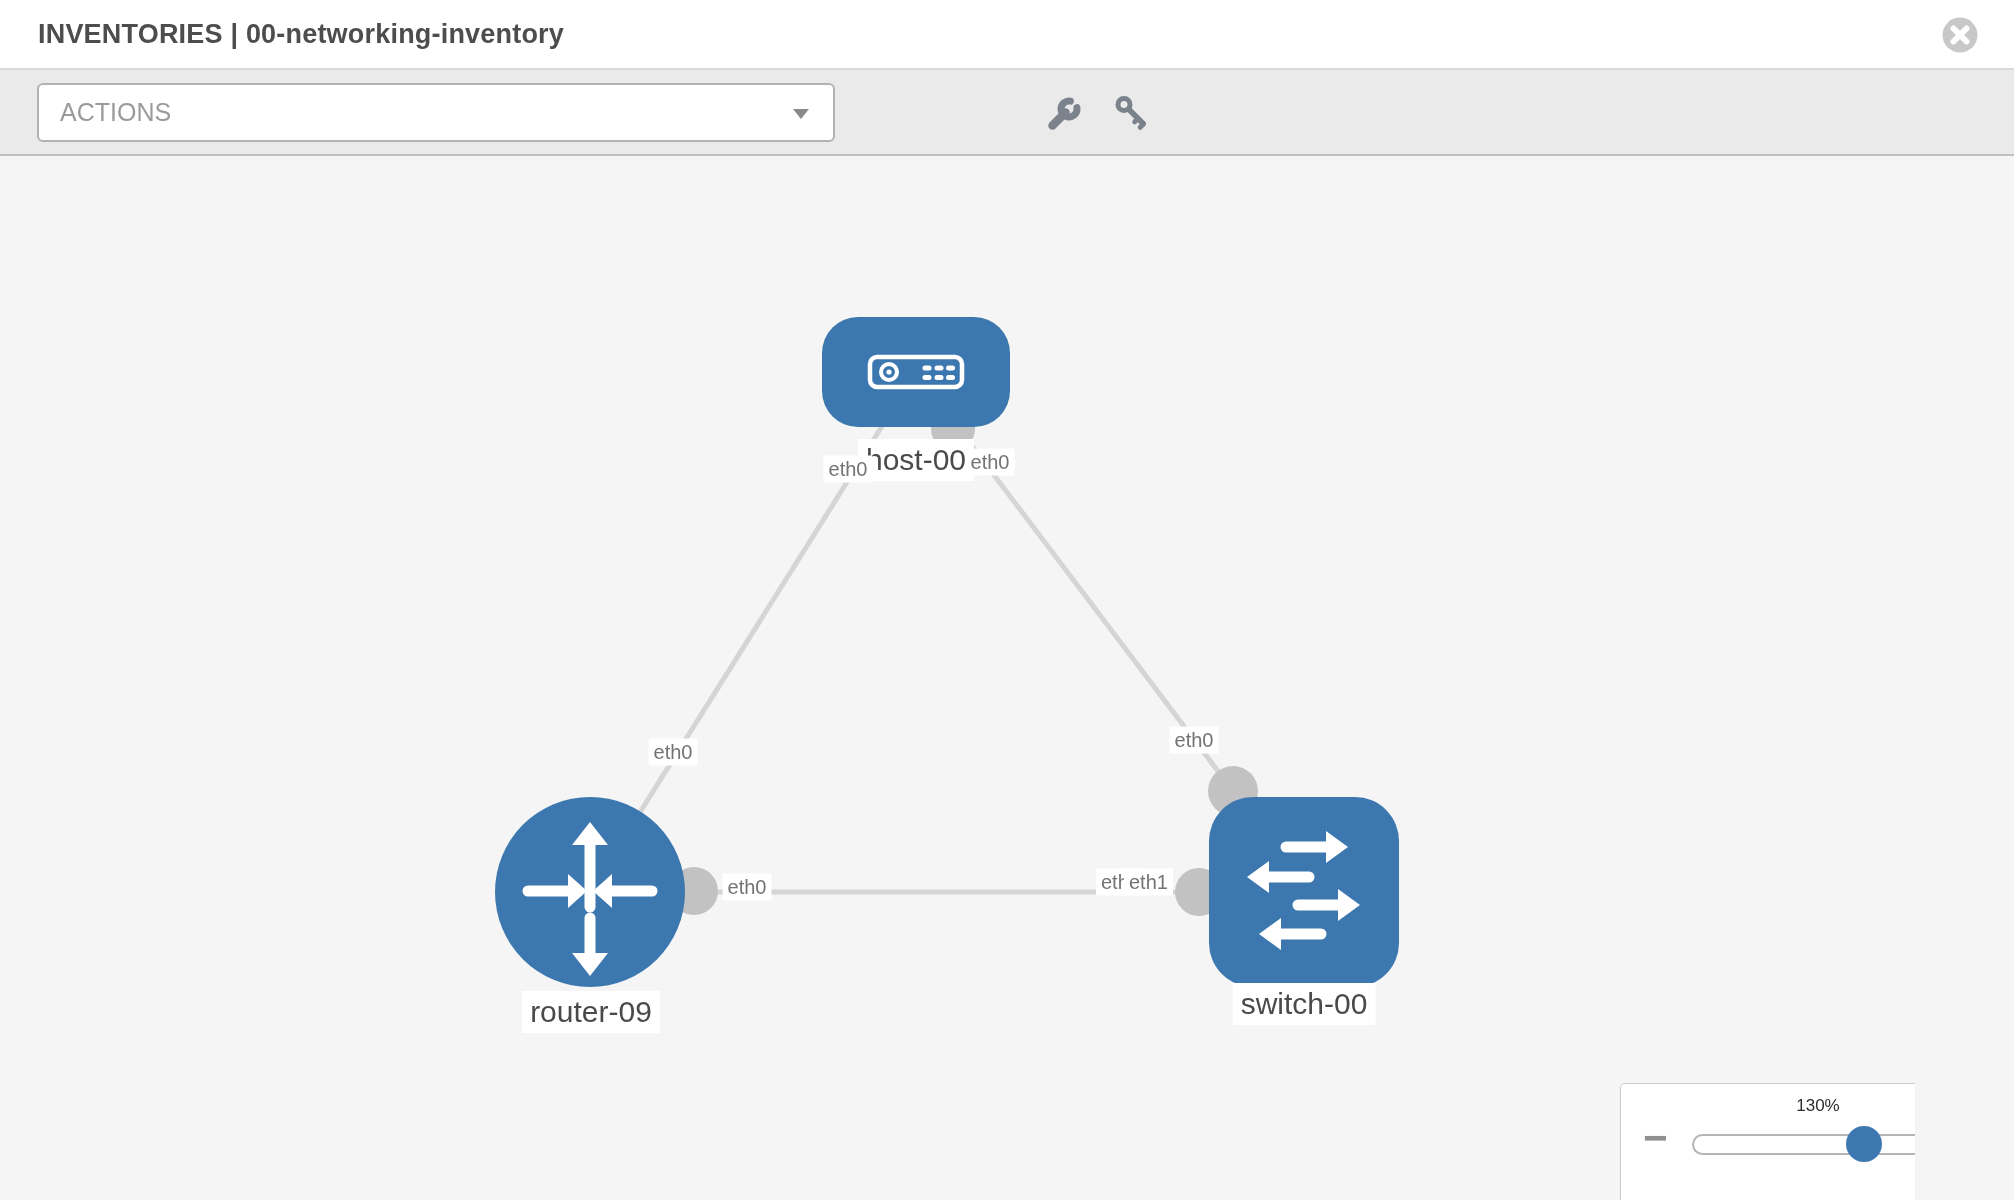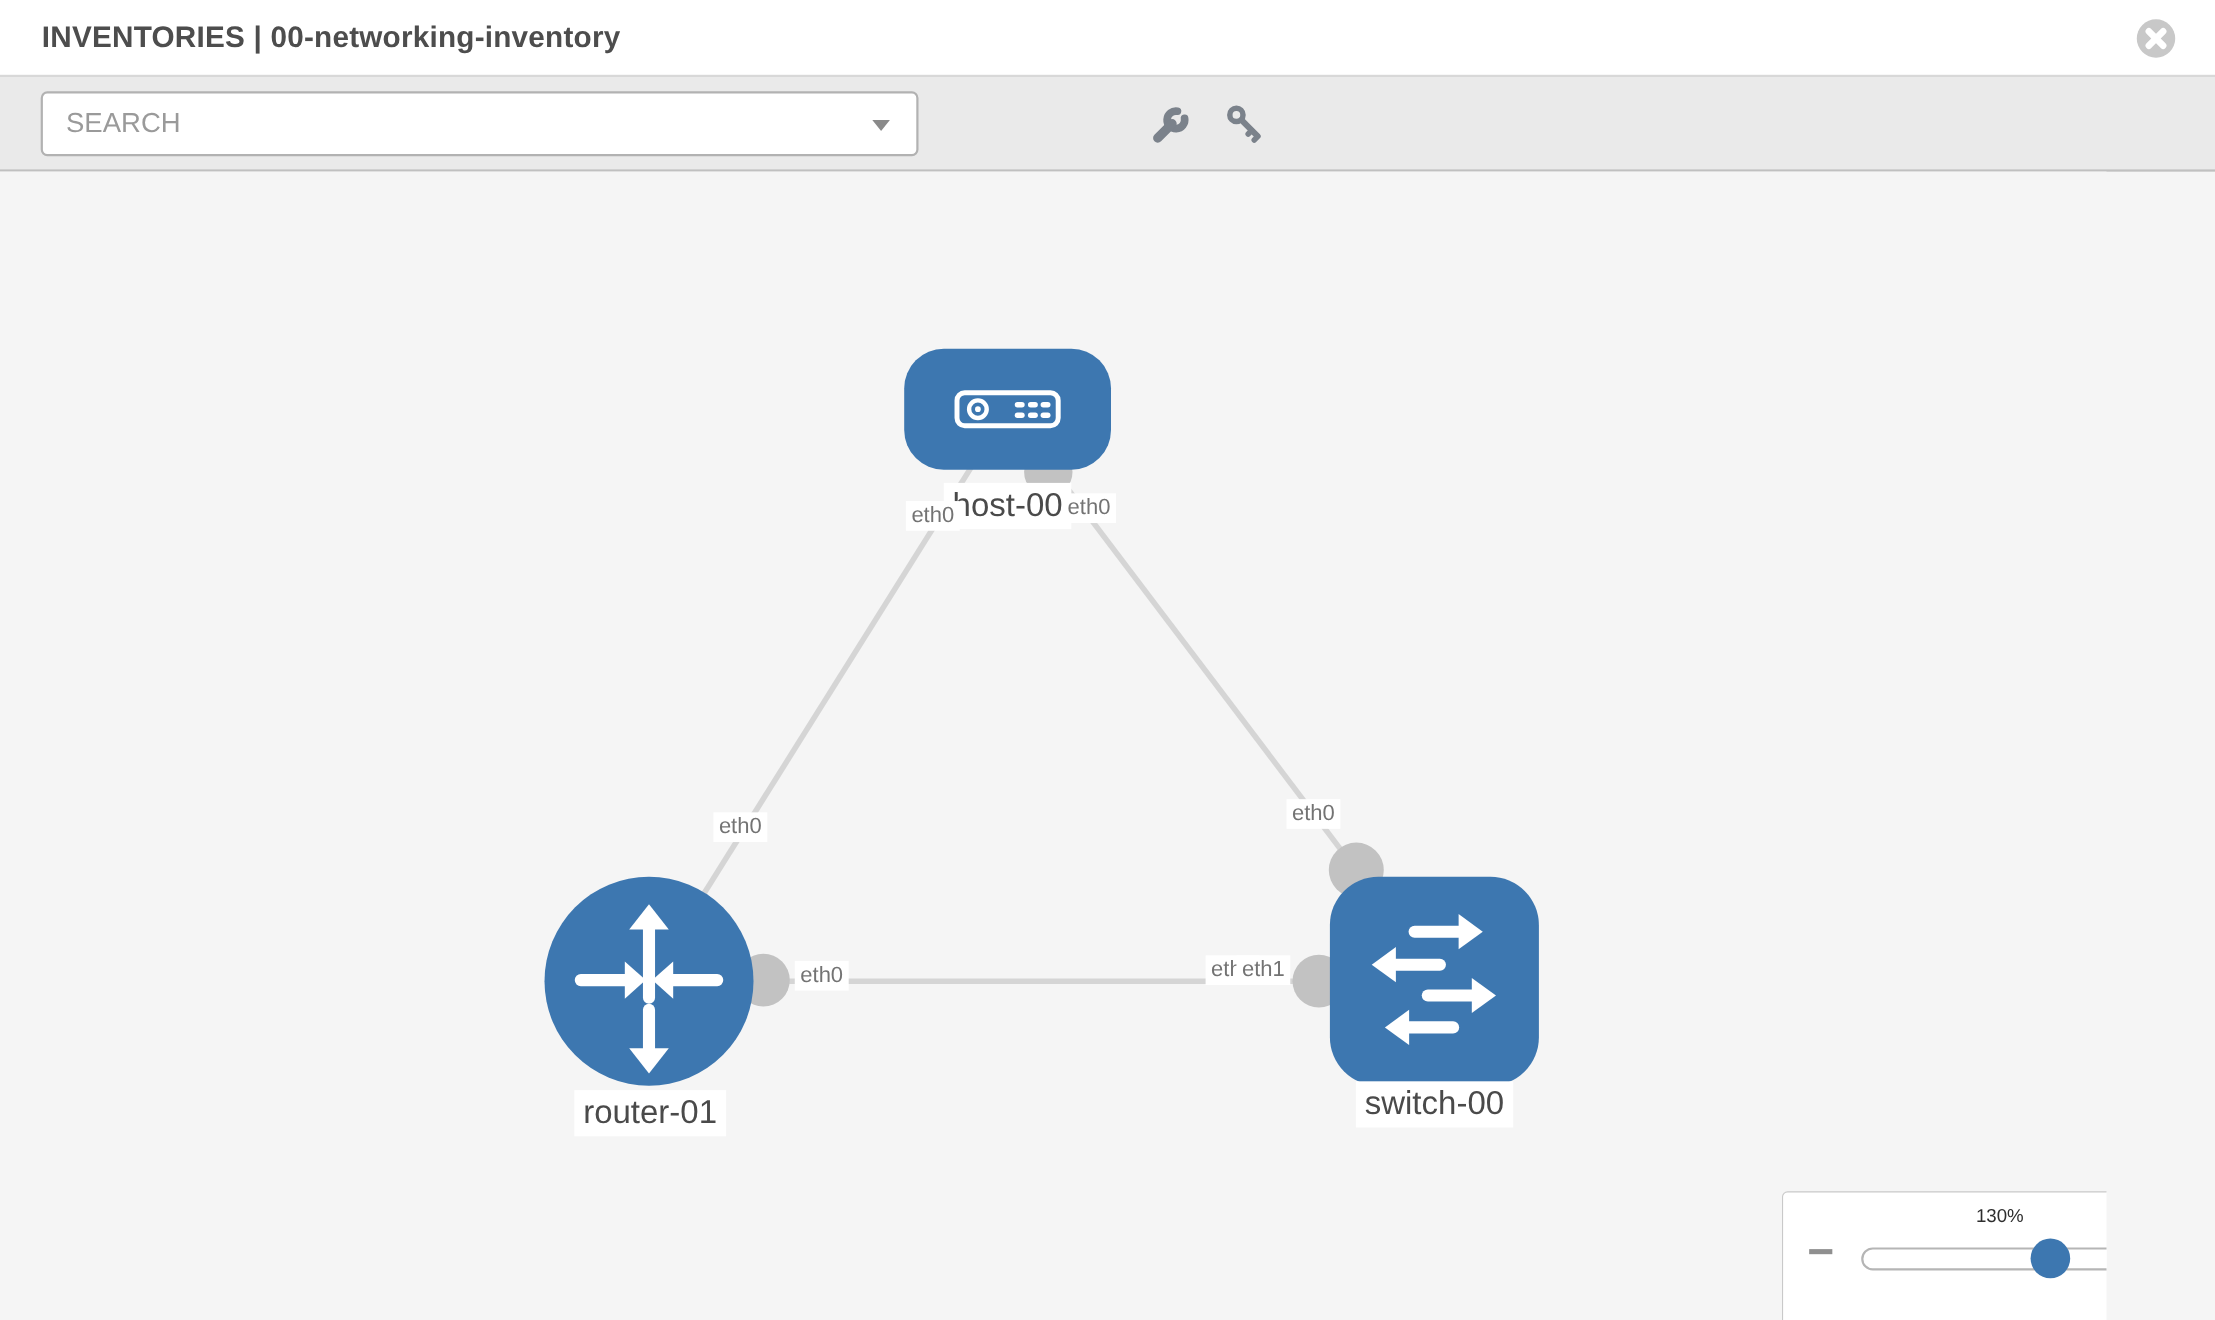--- a/index.html
+++ b/index.html
@@ -97,21 +97,21 @@
   <div class="close-btn">
     <svg width="36" height="36" viewBox="0 0 36 36">
       <circle cx="18" cy="18" r="17.5" fill="#c8c8c8"></circle>
       <path d="M11.5 11.5 L24.5 24.5 M24.5 11.5 L11.5 24.5" stroke="#ffffff" stroke-width="6" stroke-linecap="round"></path>
     </svg>
   </div>
 </div>
 
 <div class="toolbar">
   <div class="select actions">
-    <span class="lbl-text">SEARCH</span>
+    <span class="lbl-text">ACTIONS</span>
     <span class="caret"></span>
   </div>
 
   <svg class="tool-icon wrench" width="40" height="40" viewBox="0 0 40 40">
     <g stroke="#7b828b" fill="none" stroke-linecap="round">
       <path d="M32.9 13.6 A 8 8 0 1 1 26.4 7.1" stroke-width="7"></path>
       <path d="M21.5 18.5 L8.5 31.5" stroke-width="8.5"></path>
     </g>
   </svg>
 
@@ -183,21 +183,21 @@
         <polygon points="1269,705 1269,737 1247,721" stroke="none"></polygon>
         <path d="M1298 749 L1338 749" stroke-width="11"></path>
         <polygon points="1338,733 1338,765 1360,749" stroke="none"></polygon>
         <path d="M1321 778 L1281 778" stroke-width="11"></path>
         <polygon points="1281,762 1281,794 1259,778" stroke="none"></polygon>
       </g>
     </g>
   </svg>
 
   <div class="lbl node-lbl" style="left:916px;  top:304px;">host-00</div>
-  <div class="lbl node-lbl" style="left:591px;  top:856px;">router-01</div>
+  <div class="lbl node-lbl" style="left:591px;  top:856px;">router-09</div>
   <div class="lbl node-lbl" style="left:1304px; top:848px;">switch-00</div>
 
   <div class="lbl if-lbl" style="left:848px;  top:313px;">eth0</div>
   <div class="lbl if-lbl" style="left:990px;  top:306px;">eth0</div>
   <div class="lbl if-lbl" style="left:673px;  top:596px;">eth0</div>
   <div class="lbl if-lbl" style="left:747px;  top:731px;">eth0</div>
   <div class="lbl if-lbl" style="left:1194px; top:584px;">eth0</div>
   <div class="lbl if-lbl left-anchored" style="left:1096px; top:726px;">eth1</div>
   <div class="lbl if-lbl left-anchored" style="left:1124px; top:726px;">eth1</div>
 

